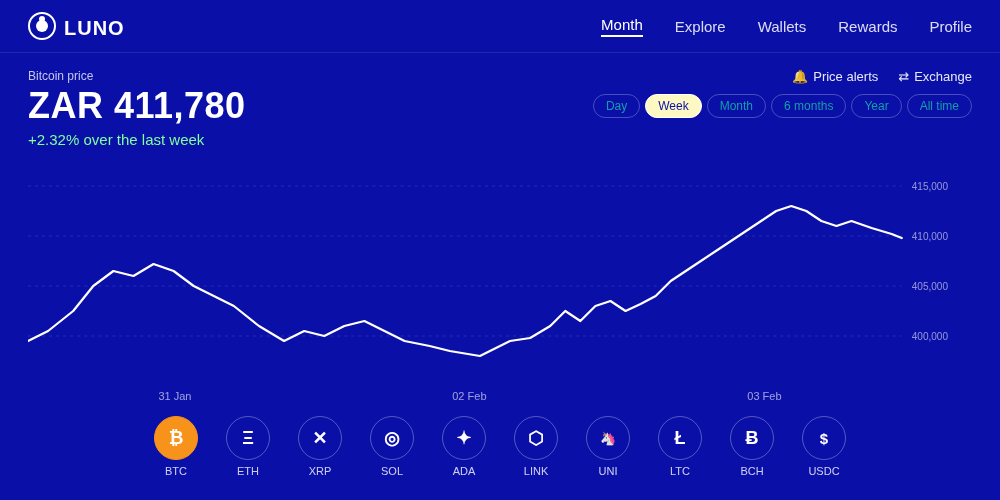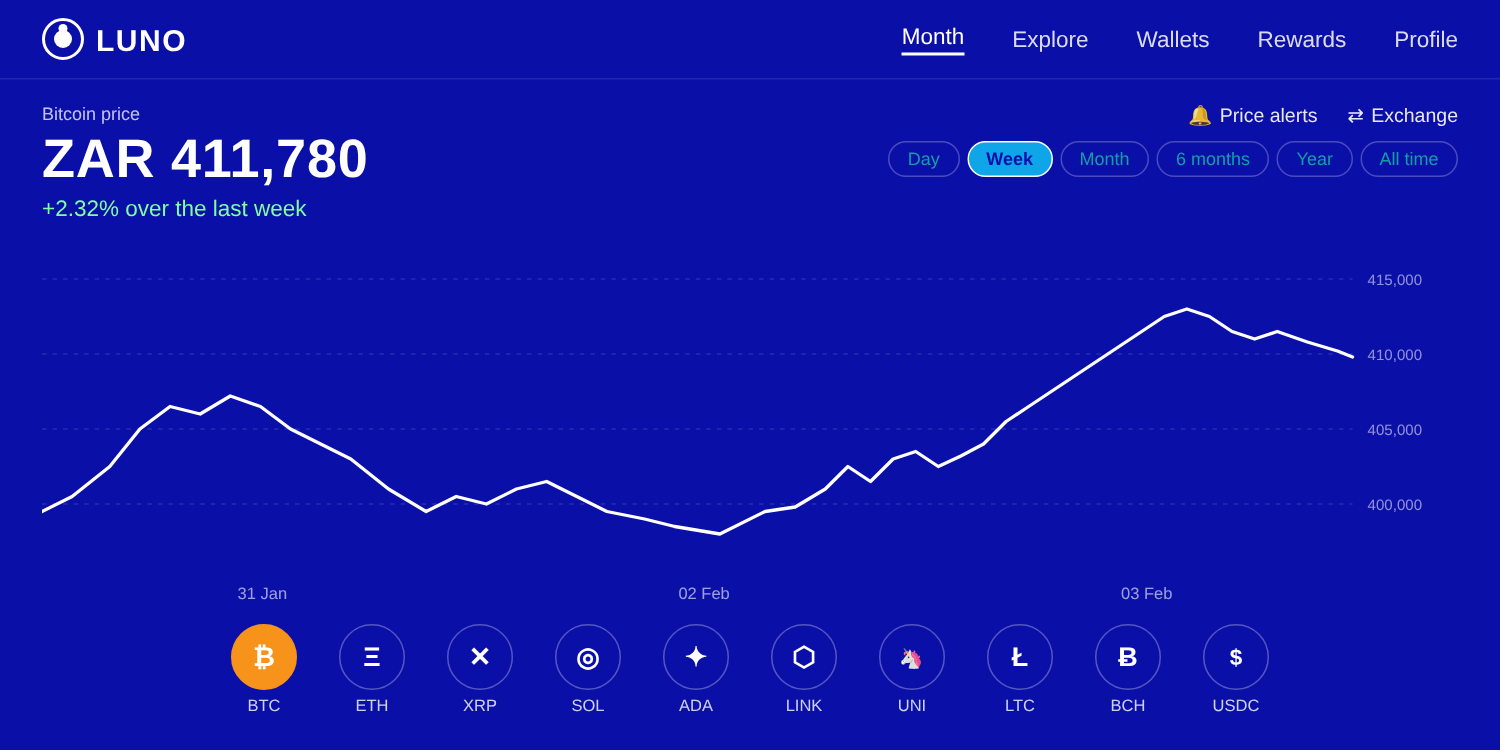--- a/index.html
+++ b/index.html
@@ -108,25 +108,25 @@
       padding: 4px 12px;
       border-radius: 20px;
       border: 1px solid rgba(255,255,255,0.3);
       font-size: 12px;
       cursor: pointer;
       background: transparent;
       color: #14b8a6;
       opacity: 0.85;
     }
     .filter-btn.active {
-      background: #0ea5e9;
+      background: #fef9c3;
       color: #0a0fa8;
       opacity: 1;
       border-color: white;
-      font-weight: 700;
+      font-weight: 400;
     }
 
     
     .chart-container {
       position: relative;
       margin-top: 8px;
       height: 230px;
       width: 100%;
     }
     .chart-svg {

